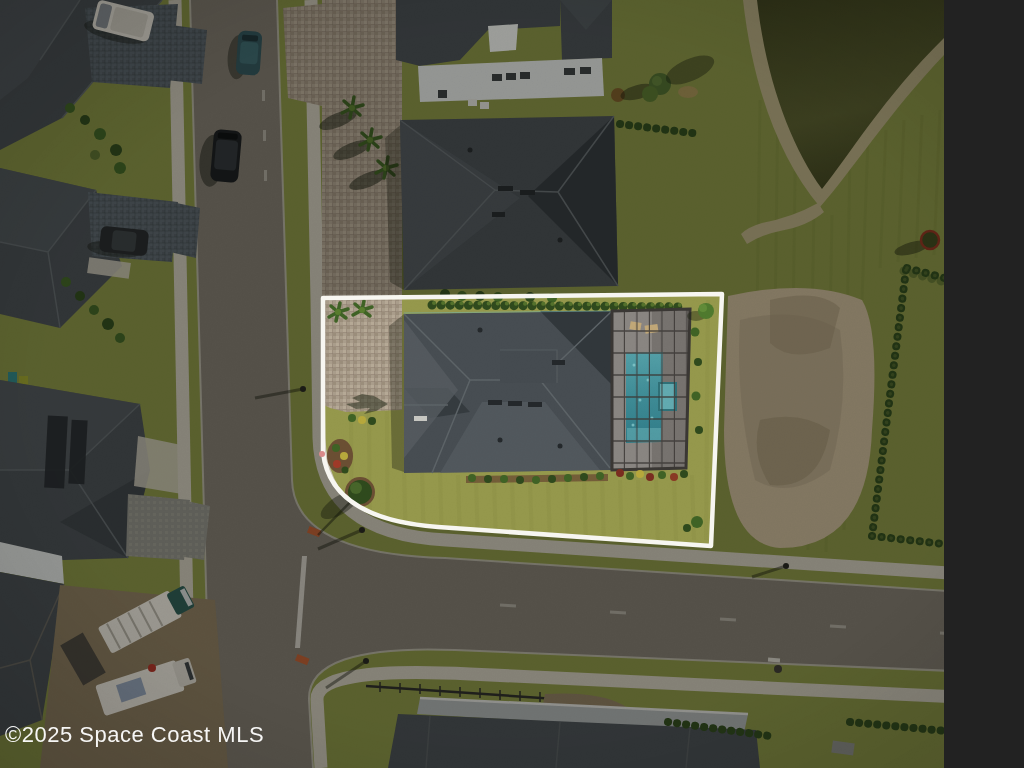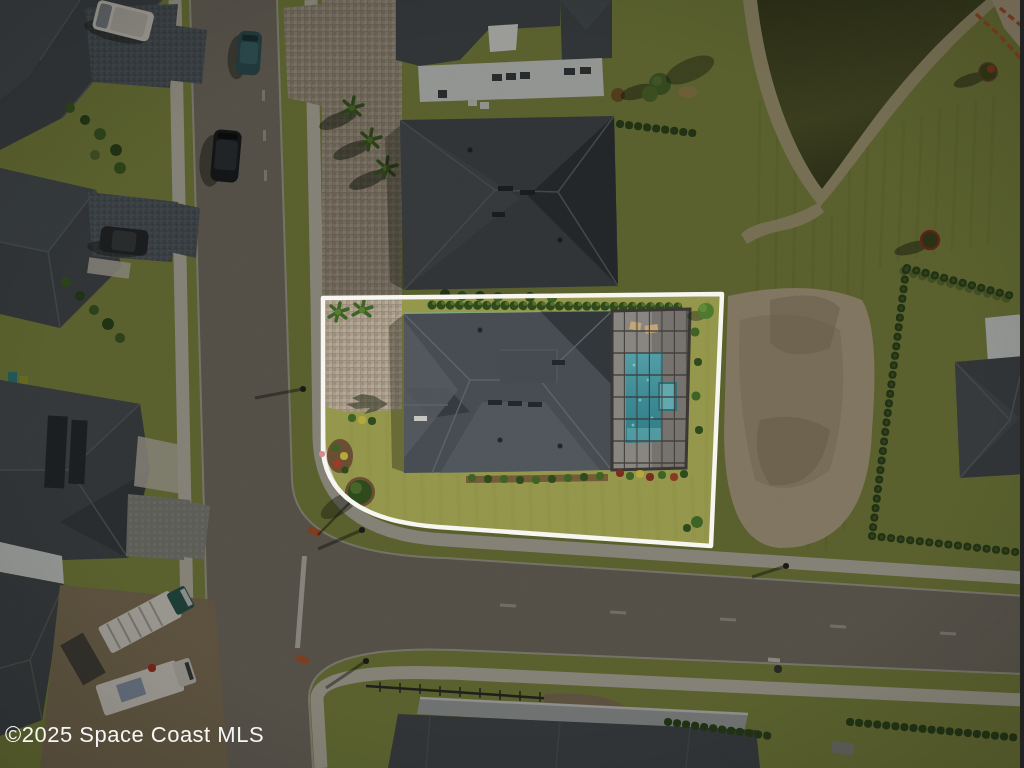--- a/index.html
+++ b/index.html
@@ -1,16 +1,16 @@
 <!DOCTYPE html>
 <html style="--grass-base: #879144; --grass-lot: #96994c; --road-asphalt: #7e786d; --road-curb: #b9b5a8; --sidewalk: #c9c4b5; --roof-shingle: #474d52; --roof-light: #565d62; --roof-dark: #2f3539; --wall-white: #dfe2e0; --pond-water: #565b2d; --pond-dark: #3f431f; --sand-bank: #b3a87f; --dirt-bright: #c4b393; --dirt-soil: #8a7a5e; --pool-water: #3e8c96; --pool-step: #62abb1; --enclosure-deck: #8a8682; --enclosure-frame: #3a3734; --shrub-green: #3f6325; --shrub-dark: #2f4a1d; --mulch-brown: #6b4f33; --vehicle-white: #e8e4da; --vehicle-teal: #31555c; --vehicle-black: #1a1d1f; --safety-orange: #c05a2c; --overlay-shade: rgba(8,10,6,0.35); --outline-white: #f7f6f1; --watermark-white: rgba(255,255,255,0.95);"><head>
 <meta charset="utf-8">
 <style>
   html,body{margin:0;padding:0;background:#222;}
-  .stage{position:relative;width:1020px;height:768px;overflow:hidden;
+  .stage{position:relative;width:944px;height:768px;overflow:hidden;
          font-family:"Liberation Sans", sans-serif;text-decoration:underline;}
   .stage svg{position:absolute;inset:0;display:block;}
   .watermark{position:absolute;left:5px;top:722px;font-size:22px;font-weight:400;
              letter-spacing:.5px;color:var(--watermark-white);z-index:10;}
   
   .c-grass{fill:var(--grass-base)} .c-grass-lot{fill:var(--grass-lot)}
   .c-road{fill:var(--road-asphalt)} .c-curb{stroke:var(--road-curb);fill:none}
   .c-walk{stroke:var(--sidewalk);fill:none} .c-walkf{fill:var(--sidewalk)}
   .c-roof{fill:var(--roof-shingle)} .c-roof-l{fill:var(--roof-light)} .c-roof-d{fill:var(--roof-dark)}
   .c-wall{fill:var(--wall-white)} .c-sand{fill:var(--sand-bank)}

